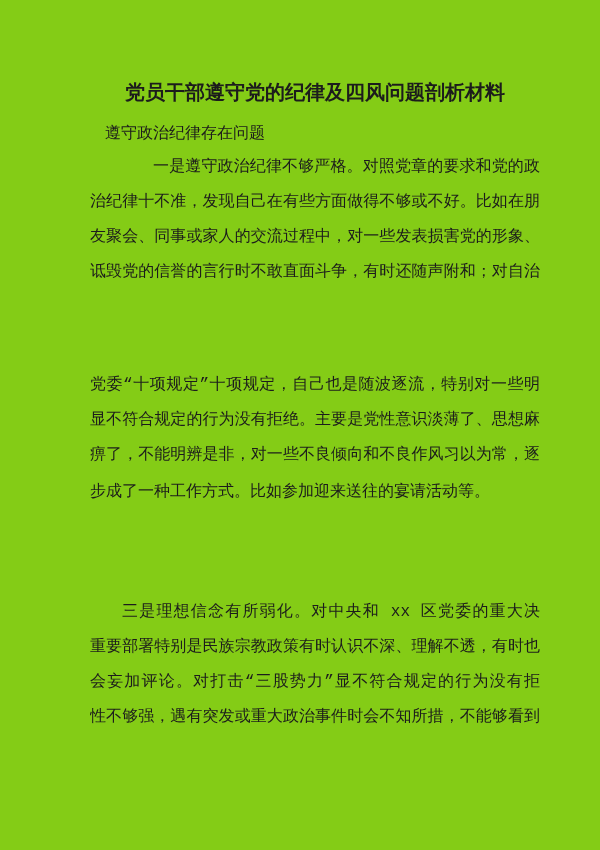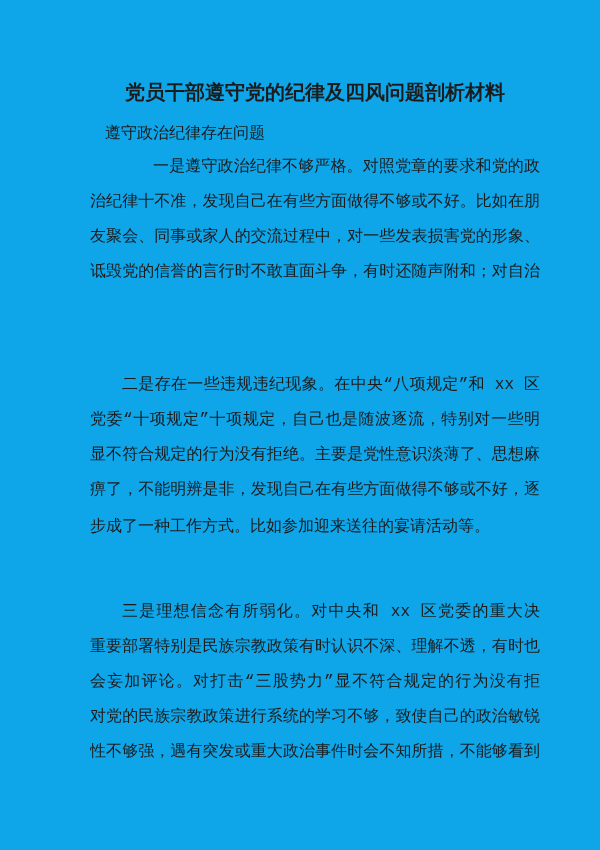--- a/index.html
+++ b/index.html
@@ -4,21 +4,21 @@
 <style>
   html, body {
     margin: 0;
     padding: 0;
     background: #ffffff;
   }
   .page {
     position: relative;
     width: 600px;
     height: 850px;
-    background: #0ea5e9;
+    background: #84cc16;
     font-family: "Liberation Serif", serif;
     color: #1c1c1c;
     overflow: hidden;
   }
   .doc-title {
     position: absolute;
     left: 90px;
     top: 78px;
     width: 450px;
     margin: 0;
@@ -70,28 +70,26 @@
   <div class="section-heading">遵守政治纪律存在问题</div>
 
   <div class="para para-1">
     <div class="line jl indent-lg">一是遵守政治纪律不够严格。对照党章的要求和党的政</div>
     <div class="line jl">治纪律十不准，发现自己在有些方面做得不够或不好。比如在朋</div>
     <div class="line jl">友聚会、同事或家人的交流过程中，对一些发表损害党的形象、</div>
     <div class="line jl">诋毁党的信誉的言行时不敢直面斗争，有时还随声附和；对自治</div>
   </div>
 
   <div class="para para-2">
-    <div class="line jl indent">二是存在一些违规违纪现象。在中央“八项规定”和 xx 区</div>
     <div class="line jl">党委“十项规定”十项规定，自己也是随波逐流，特别对一些明</div>
     <div class="line jl">显不符合规定的行为没有拒绝。主要是党性意识淡薄了、思想麻</div>
-    <div class="line jl">痹了，不能明辨是非，发现自己在有些方面做得不够或不好，逐</div>
+    <div class="line jl">痹了，不能明辨是非，对一些不良倾向和不良作风习以为常，逐</div>
     <div class="line">步成了一种工作方式。比如参加迎来送往的宴请活动等。</div>
   </div>
 
   <div class="para para-3">
     <div class="line jl indent">三是理想信念有所弱化。对中央和 xx 区党委的重大决策、</div>
     <div class="line jl">重要部署特别是民族宗教政策有时认识不深、理解不透，有时也</div>
     <div class="line jl">会妄加评论。对打击“三股势力”显不符合规定的行为没有拒绝。</div>
-    <div class="line jl">对党的民族宗教政策进行系统的学习不够，致使自己的政治敏锐</div>
     <div class="line jl">性不够强，遇有突发或重大政治事件时会不知所措，不能够看到</div>
   </div>
 
 </div>
 
 </body></html>

